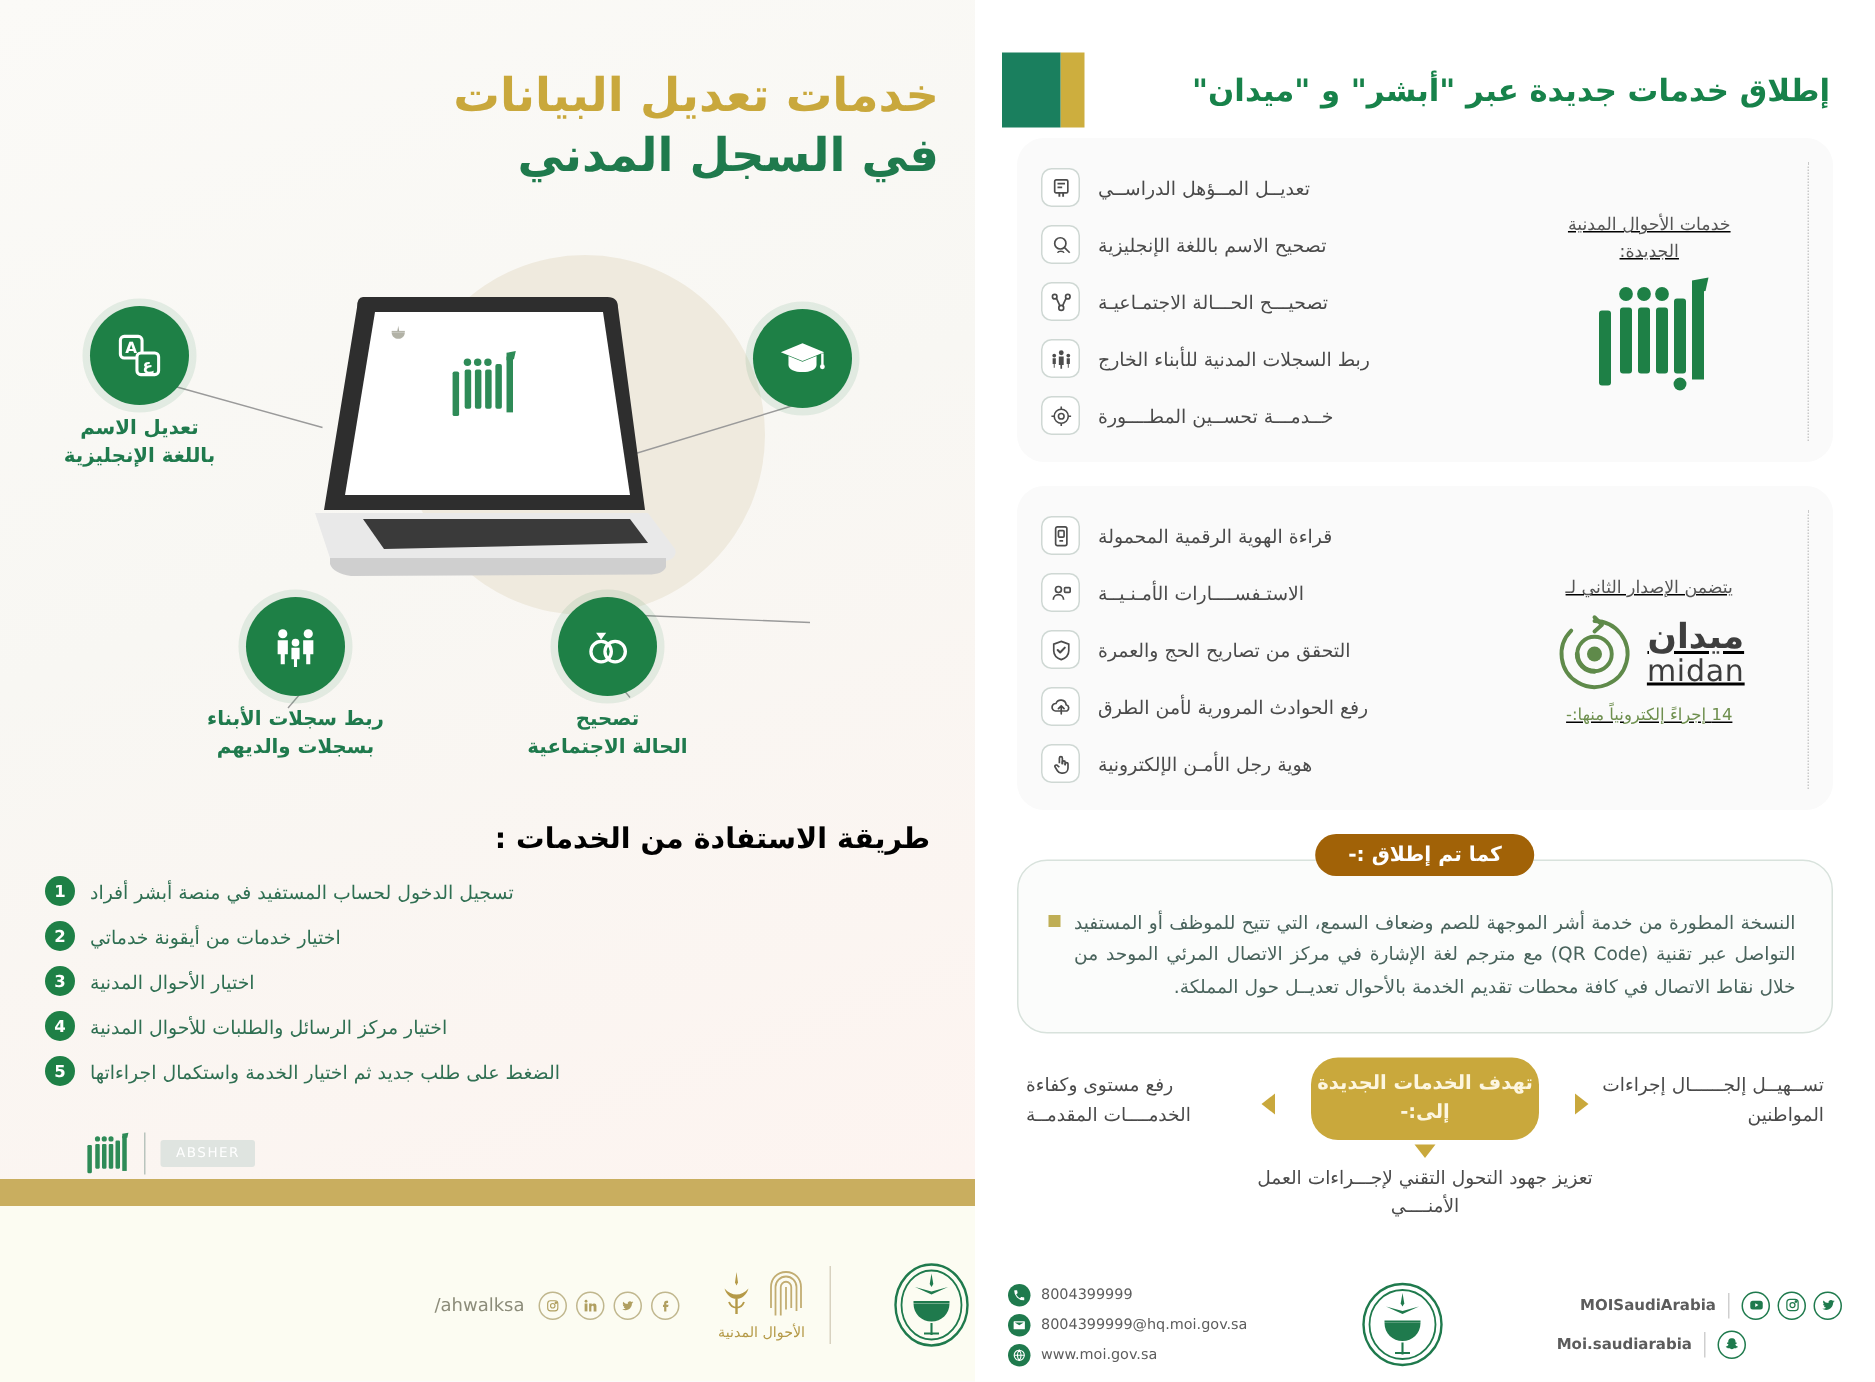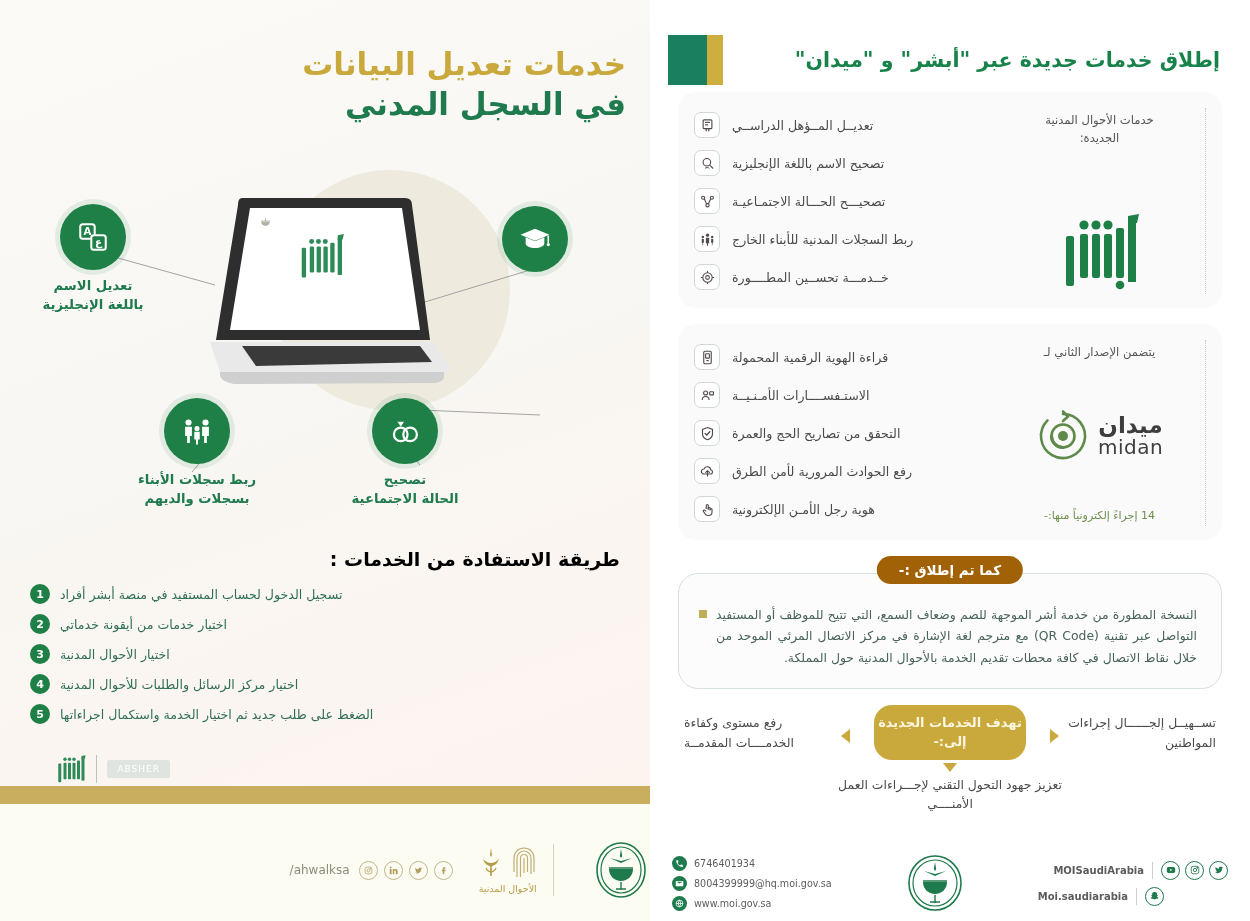--- a/index.html
+++ b/index.html
@@ -62,23 +62,24 @@
     width: 26px; height: 26px; flex: 0 0 26px;
     border: 1.2px solid #cfd8d4; border-radius: 7px;
     background: #ffffff;
     display: flex; align-items: center; justify-content: center;
     color: #4c4c4c;
   }
   .svc-icon svg { width: 15px; height: 15px; display: block; }
 
   .card-brand {
     flex: 1; display: flex; flex-direction: column;
-    align-items: center; justify-content: space-between;
+    align-items: center; justify-content: center;
     border-right: 1.6px dotted #c9c9c9;
     padding: 4px 10px;
+    text-decoration: underline;
   }
   .brand-cap {
     font-size: 11.6px; color: #555; text-align: center; line-height: 1.55;
     direction: rtl; margin-bottom: 6px;
   }
   .absher-logo { display: block; }
   .midan-wrap { display: flex; align-items: center; gap: 8px; margin: 2px 0 7px 0; }
   .midan-txt { display: flex; flex-direction: column; align-items: center; }
   .midan-ar { font-size: 23px; color: #3e3e3e; font-weight: 600; line-height: 1; letter-spacing: 0.5px; }
   .midan-en { font-size: 20px; color: #3e3e3e; line-height: 1.05; letter-spacing: 0.5px; direction: ltr; }
@@ -425,21 +426,21 @@
         </div>
 
       </div>
     </div>
 
     <div class="launched-wrap">
       <div class="launched-badge">كما تم إطلاق :-</div>
       <div class="launched-box">
         <div class="bullet-row">
           <div class="bullet-sq c2"></div>
-          <div class="bullet-txt">النسخة المطورة من خدمة أشر الموجهة للصم وضعاف السمع، التي تتيح للموظف أو المستفيد التواصل عبر تقنية (QR Code) مع مترجم لغة الإشارة في مركز الاتصال المرئي الموحد من خلال نقاط الاتصال في كافة محطات تقديم الخدمة بالأحوال المدنية حول المملكة.</div>
+          <div class="bullet-txt">النسخة المطورة من خدمة أشر الموجهة للصم وضعاف السمع، التي تتيح للموظف أو المستفيد التواصل عبر تقنية (QR Code) مع مترجم لغة الإشارة في مركز الاتصال المرئي الموحد من خلال نقاط الاتصال في كافة محطات تقديم الخدمة بالأحوال تعديــل حول المملكة.</div>
         </div>
       </div>
     </div>
 
     <div class="goals">
       <div class="goal-side goal-right">تســهيــل إلجــــــال إجراءات المواطنين</div>
       <div class="goal-center">تهدف الخدمات الجديدة إلى:-</div>
       <div class="goal-side goal-left">رفع مستوى وكفاءة الخدمــــات المقدمــة</div>
       <div class="tri tri-r"></div>
       <div class="tri tri-l"></div>
@@ -497,21 +498,21 @@
         <path d="M29 41v8M24 48h10" stroke="#1f7a4d" stroke-width="1.4"></path>
       </svg>
 
       <div class="contact-col">
         <div class="contact-row">
           <div class="contact-ic">
             <svg viewBox="0 0 24 24" fill="currentColor">
                 <path d="M6.6 10.8a15 15 0 0 0 6.6 6.6l2.2-2.2a1 1 0 0 1 1-.24 11 11 0 0 0 3.5.56 1 1 0 0 1 1 1V20a1 1 0 0 1-1 1A17 17 0 0 1 3 4a1 1 0 0 1 1-1h3.5a1 1 0 0 1 1 1 11 11 0 0 0 .56 3.5 1 1 0 0 1-.25 1z"></path>
               </svg>
           </div>
-          <div class="contact-txt">6746401934</div>
+          <div class="contact-txt">8004399999</div>
         </div>
         <div class="contact-row">
           <div class="contact-ic">
             <svg viewBox="0 0 24 24" fill="currentColor">
                 <path d="M3 5h18a1 1 0 0 1 1 1v12a1 1 0 0 1-1 1H3a1 1 0 0 1-1-1V6a1 1 0 0 1 1-1zm9 7l8-5H4z"></path>
               </svg>
           </div>
           <div class="contact-txt">8004399999@hq.moi.gov.sa</div>
         </div>
         <div class="contact-row">

